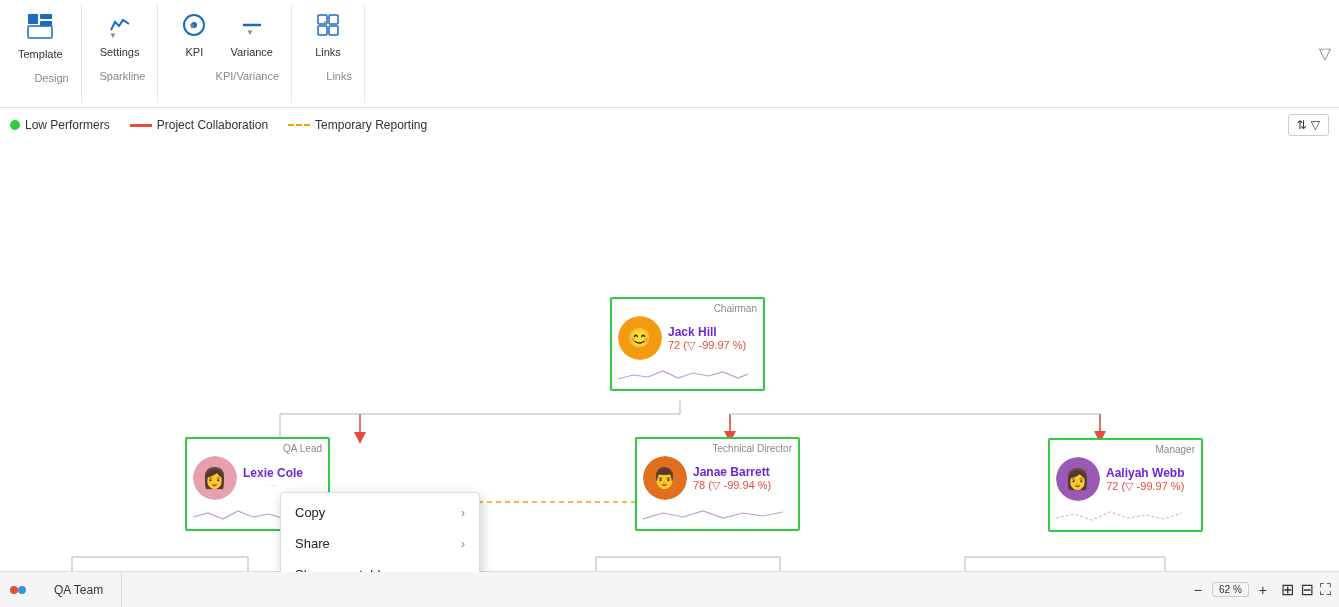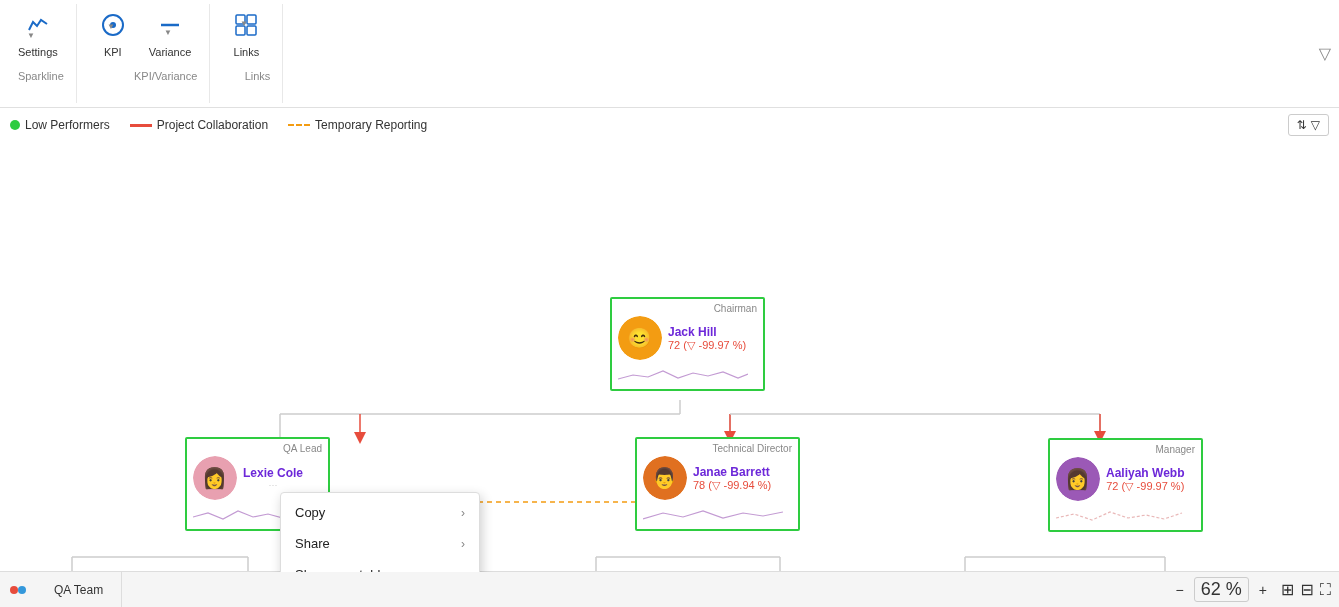--- a/index.html
+++ b/index.html
@@ -173,28 +173,42 @@
     .zoom-btn {
       cursor: pointer;
       padding: 2px 4px;
       border-radius: 3px;
       font-size: 14px;
     }
     .zoom-pct {
       border: 1px solid #ccc;
       border-radius: 3px;
       padding: 1px 6px;
-      font-size: 18px;
+      font-size: 10px;
     }
   </style>
 </head>
 <body>
 
 <div class="toolbar">
 
+  <div class="toolbar-group">
+    <div class="toolbar-btn">
+      <span class="icon">
+        <svg width="28" height="28" viewBox="0 0 28 28">
+            <rect x="2" y="2" width="10" height="10" rx="1" fill="#1a6ac7"></rect>
+            <rect x="14" y="2" width="12" height="5" rx="1" fill="#1a6ac7"></rect>
+            <rect x="14" y="9" width="12" height="5" rx="1" fill="#1a6ac7"></rect>
+            <rect x="2" y="14" width="24" height="12" rx="1" fill="none" stroke="#1a6ac7" stroke-width="1.5"></rect>
+          </svg>
+      </span>
+      <span class="label">Template</span>
+    </div>
+    <span class="toolbar-label">Design</span>
+  </div>
 
   <div class="toolbar-group">
     <div class="toolbar-btn">
       <span class="icon">
         <svg width="26" height="26" viewBox="0 0 26 26">
             <polyline points="4,18 8,10 12,14 16,8 22,12" fill="none" stroke="#1a6ac7" stroke-width="2"></polyline>
             <text x="2" y="26" font-size="8" fill="#888">▼</text>
           </svg>
       </span>
       <span class="label">Settings</span>

